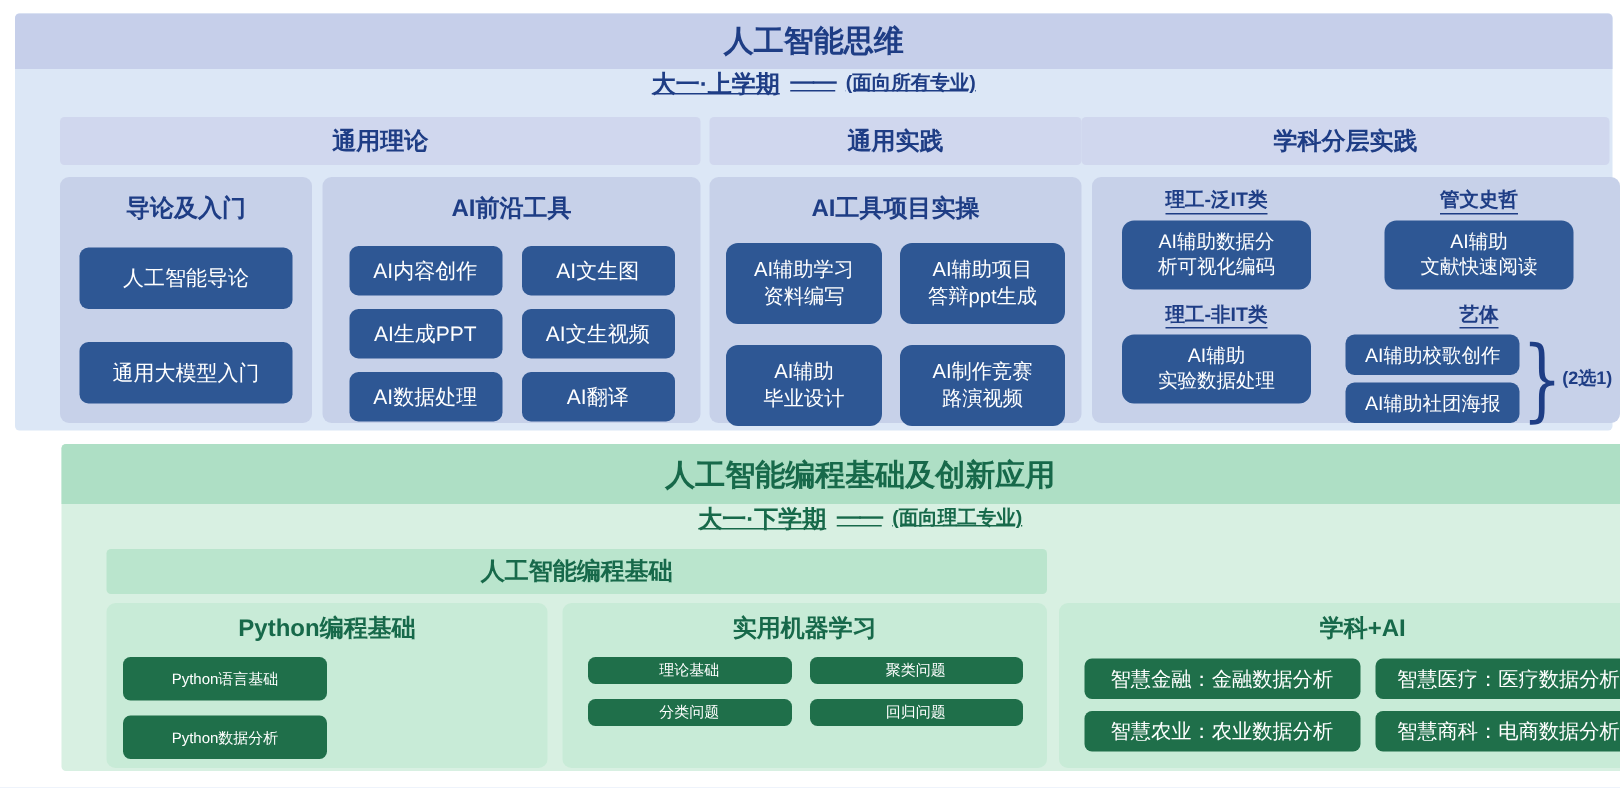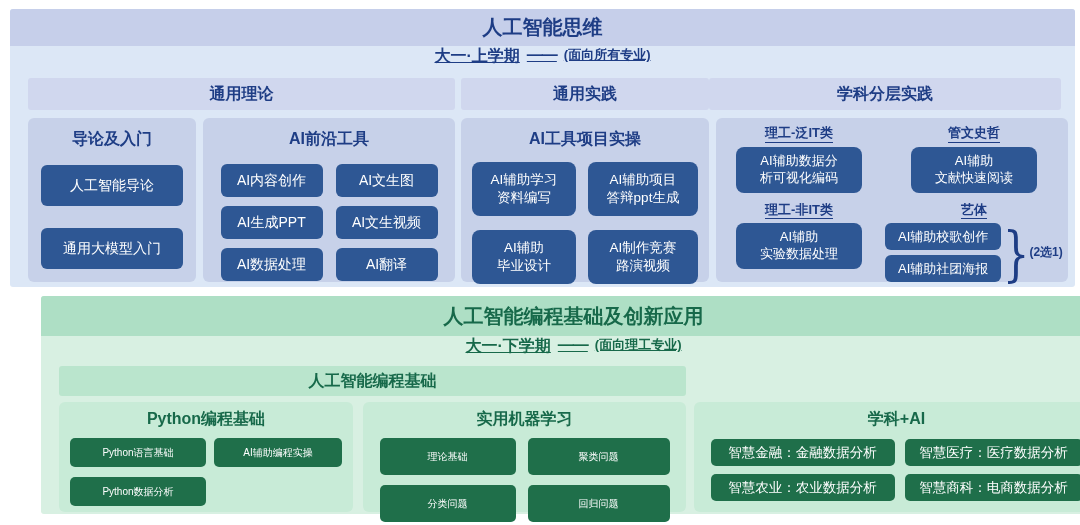--- a/index.html
+++ b/index.html
@@ -16,21 +16,21 @@
   #sec-top .band{height:37px;background:var(--blue-band-bg,#c6cfea);color:var(--blue-text,#1e3d85);font-size:20px;}
   #sec-bottom .band{height:40px;background:var(--green-band-bg,#aedfc5);color:var(--green-text,#17694a);font-size:20px;}
 
   .subtitle{display:flex;justify-content:center;gap:7px;font-weight:bold;text-decoration:underline;}
   #sec-top .subtitle{height:32px;color:var(--blue-text,#1e3d85);}
   #sec-bottom .subtitle{height:30px;color:var(--green-text,#17694a);}
   .subtitle .sem{font-size:16px;}
   .subtitle .dash{font-size:16px;letter-spacing:-1px;}
   .subtitle .aud{font-size:13px;}
 
-  .row{display:flex;padding-left:18px;padding-right:7px;box-sizing:border-box;}
+  .row{display:flex;padding-left:30px;padding-right:7px;box-sizing:border-box;}
   .bar{display:flex;align-items:center;justify-content:center;font-weight:bold;font-size:16px;border-radius:3px;flex:0 0 auto;}
   #sec-top .bar{height:32px;background:var(--blue-bar-bg,#d0d7ee);color:var(--blue-text,#1e3d85);}
   #sec-bottom .bar{height:30px;background:var(--green-bar-bg,#bae5cd);color:var(--green-text,#17694a);}
 
   .w-b1{width:427px;margin-right:6px}.w-b2{width:248px;margin-right:0}.w-b3{width:352px}
   .w-p1{width:168px;margin-right:7px}.w-p2{width:252px;margin-right:6px}.w-p3{width:248px;margin-right:7px}.w-p4{width:352px}
   .w-g1{width:627px;margin-right:8px}.w-g2{width:405px}
   .w-q1{width:294px;margin-right:10px}.w-q2{width:323px;margin-right:8px}.w-q3{width:405px}
 
   .panels-row{margin-top:8px;}
@@ -65,21 +65,21 @@
   .art-row{display:flex;align-items:center;}
   .art-btns{display:flex;flex-direction:column;gap:5px;}
   .art-btns .btn{width:116px;height:27px;font-size:13px;border-radius:6px;}
   .brace{font-family:"DejaVu Serif","Liberation Serif",serif;font-size:60px;font-weight:normal;color:var(--blue-text,#1e3d85);line-height:0.9;transform:scaleX(0.7);margin-left:-4px;}
   .choice-note{font-size:12px;font-weight:bold;color:var(--blue-text,#1e3d85);margin-left:-6px;white-space:nowrap;}
 
   .grid-py{display:grid;grid-template-columns:136px 128px;gap:10px 8px;justify-content:center;margin-top:8px;}
   .grid-py .btn{height:29px;}
   .py-b3{grid-column:1;}
   .grid-ml{display:grid;grid-template-columns:136px 142px;gap:10px 12px;justify-content:center;margin-top:8px;}
-  .grid-ml .btn{height:37px;}
+  .grid-ml .btn{height:18px;}
   .grid-app{display:grid;grid-template-columns:184px 178px;gap:8px 10px;justify-content:center;margin-top:9px;}
   .grid-app .btn{height:27px;font-size:13.5px;}
 </style>
 </head>
 <body>
 
 <div class="section" id="sec-top">
   <div class="band">人工智能思维</div>
 
   <div class="subtitle">
@@ -195,21 +195,20 @@
   <div class="row bars-row">
     <div class="bar w-g1">人工智能编程基础</div>
   </div>
 
   <div class="row panels-row">
 
     <div class="panel w-q1">
       <div class="panel-title">Python编程基础</div>
       <div class="grid-py">
         <div class="btn btn-green">Python语言基础</div>
-        <div class="btn btn-green">AI辅助编程实操</div>
         <div class="btn btn-green py-b3">Python数据分析</div>
       </div>
     </div>
 
     <div class="panel w-q2">
       <div class="panel-title">实用机器学习</div>
       <div class="grid-ml">
         <div class="btn btn-green">理论基础</div>
         <div class="btn btn-green">聚类问题</div>
         <div class="btn btn-green">分类问题</div>

